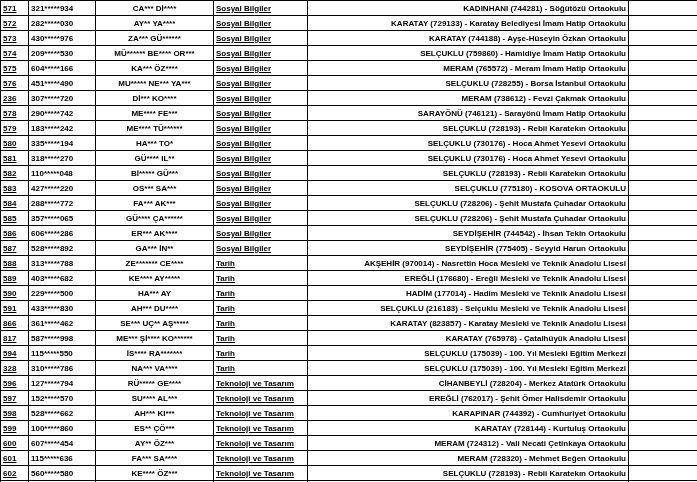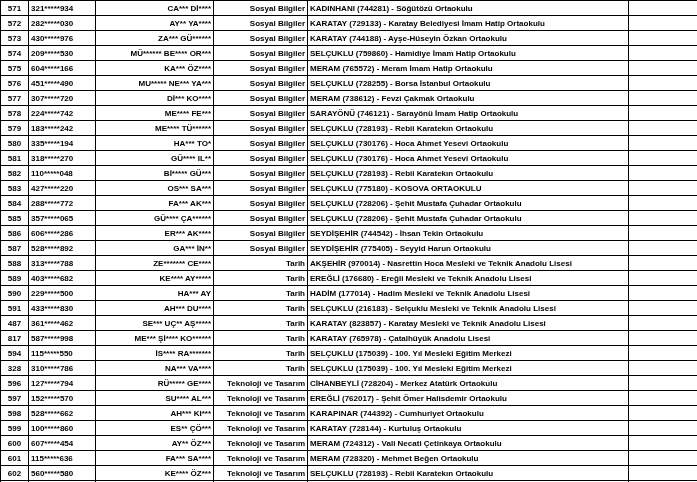--- a/index.html
+++ b/index.html
@@ -25,41 +25,43 @@
     border: 1px solid #000000;
     padding: 0px 2px;
     height: 14px;
     line-height: 13px;
     vertical-align: middle;
     overflow: hidden;
     white-space: nowrap;
   }
   td.c-index {
     width: 23px;
-    text-align: center;
+    text-align: left;
     padding-right: 2px;
+    text-decoration: underline;
   }
   td.c-id {
     width: 62px;
     text-align: left;
   }
   td.c-name {
     width: 113px;
-    text-align: right;
+    text-align: center;
     margin-left: 37px;
   }
   td.c-branch {
     width: 89px;
-    text-align: right;
+    text-align: left;
     white-space: normal;
     line-height: 11px;
+    text-decoration: underline;
   }
   td.c-school {
     width: 316px;
-    text-align: left;
+    text-align: right;
   }
   td.c-score {
     width: 81px;
     text-align: right;
     padding-right: 3px;
   }
 </style>
 </head>
 <body>
 
@@ -107,30 +109,30 @@
       </tr>
       <tr>
         <td class="c-index">576</td>
         <td class="c-id">451*****490</td>
         <td class="c-name">MU***** NE*** YA***</td>
         <td class="c-branch">Sosyal Bilgiler</td>
         <td class="c-school">SELÇUKLU (728255) - Borsa İstanbul Ortaokulu</td>
         <td class="c-score">299</td>
       </tr>
       <tr>
-        <td class="c-index">577</td>
+        <td class="c-index">236</td>
         <td class="c-id">307*****720</td>
         <td class="c-name">Dİ*** KO****</td>
         <td class="c-branch">Sosyal Bilgiler</td>
         <td class="c-school">MERAM (738612) - Fevzi Çakmak Ortaokulu</td>
         <td class="c-score">182</td>
       </tr>
       <tr>
         <td class="c-index">578</td>
-        <td class="c-id">224*****742</td>
+        <td class="c-id">290*****742</td>
         <td class="c-name">ME**** FE***</td>
         <td class="c-branch">Sosyal Bilgiler</td>
         <td class="c-school">SARAYÖNÜ (746121) - Sarayönü İmam Hatip Ortaokulu</td>
         <td class="c-score">151</td>
       </tr>
       <tr>
         <td class="c-index">579</td>
         <td class="c-id">183*****242</td>
         <td class="c-name">ME**** TÜ******</td>
         <td class="c-branch">Sosyal Bilgiler</td>
@@ -227,21 +229,21 @@
       </tr>
       <tr>
         <td class="c-index">591</td>
         <td class="c-id">433*****830</td>
         <td class="c-name">AH*** DU****</td>
         <td class="c-branch">Tarih</td>
         <td class="c-school">SELÇUKLU (216183) - Selçuklu Mesleki ve Teknik Anadolu Lisesi</td>
         <td class="c-score">251</td>
       </tr>
       <tr>
-        <td class="c-index">487</td>
+        <td class="c-index">866</td>
         <td class="c-id">361*****462</td>
         <td class="c-name">SE*** UÇ** AŞ*****</td>
         <td class="c-branch">Tarih</td>
         <td class="c-school">KARATAY (823857) - Karatay Mesleki ve Teknik Anadolu Lisesi</td>
         <td class="c-score">138</td>
       </tr>
       <tr>
         <td class="c-index">817</td>
         <td class="c-id">587*****998</td>
         <td class="c-name">ME*** Şİ**** KO******</td>

